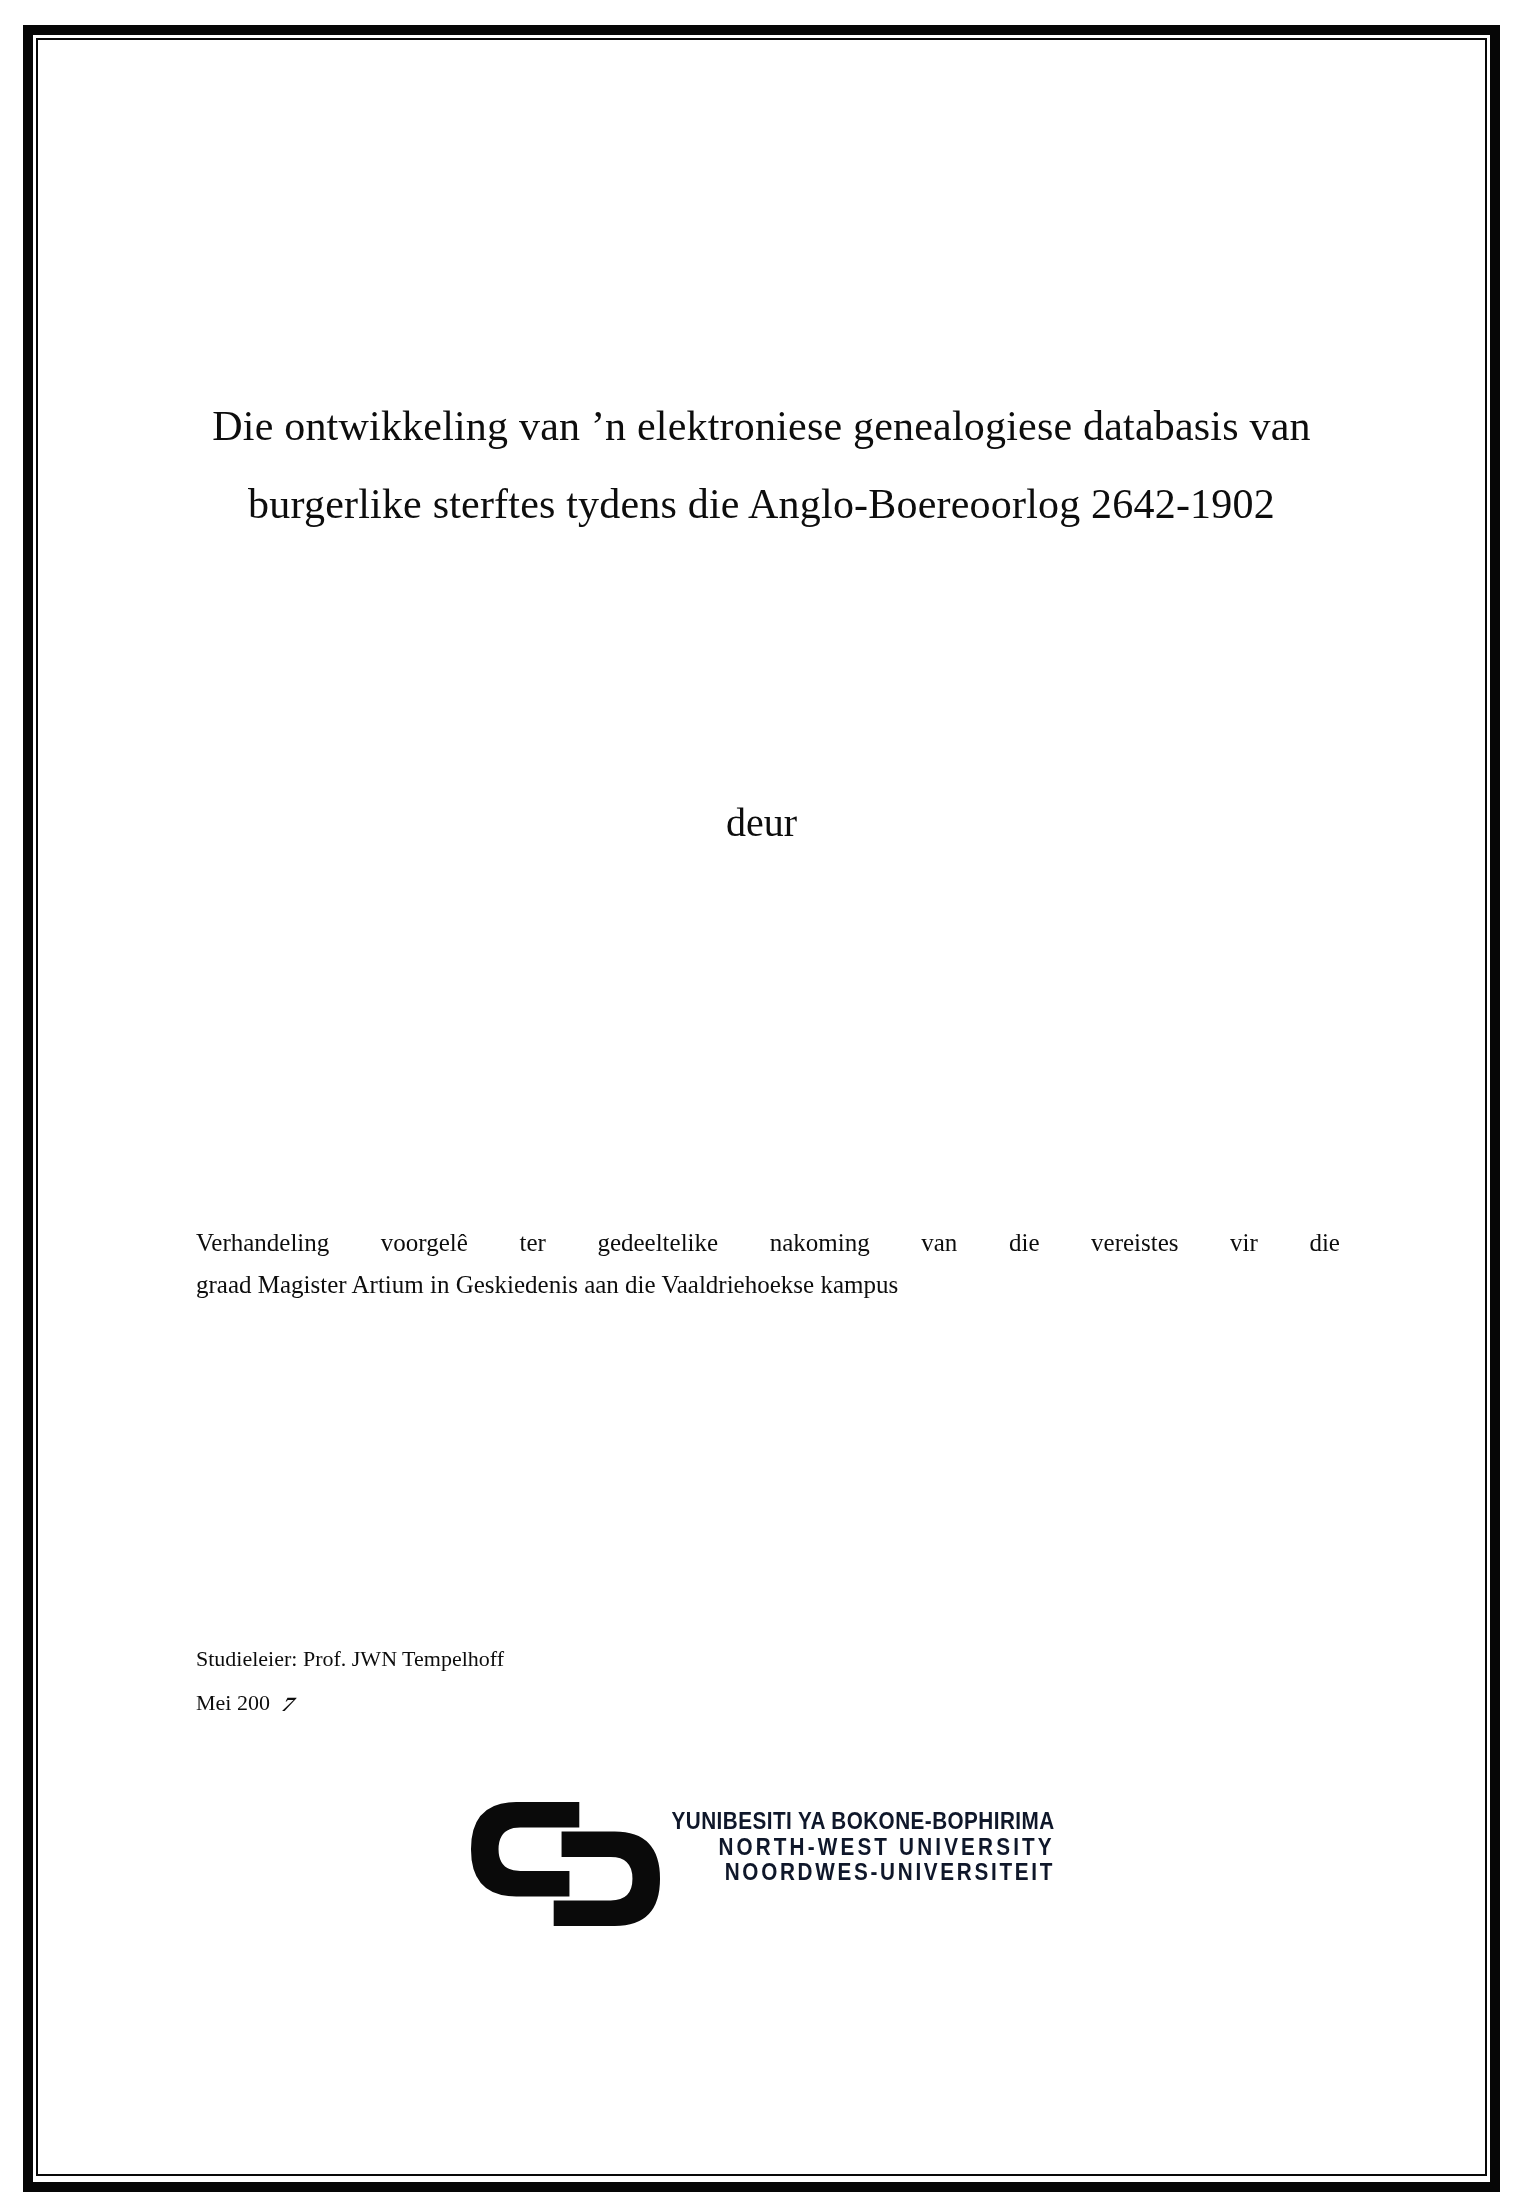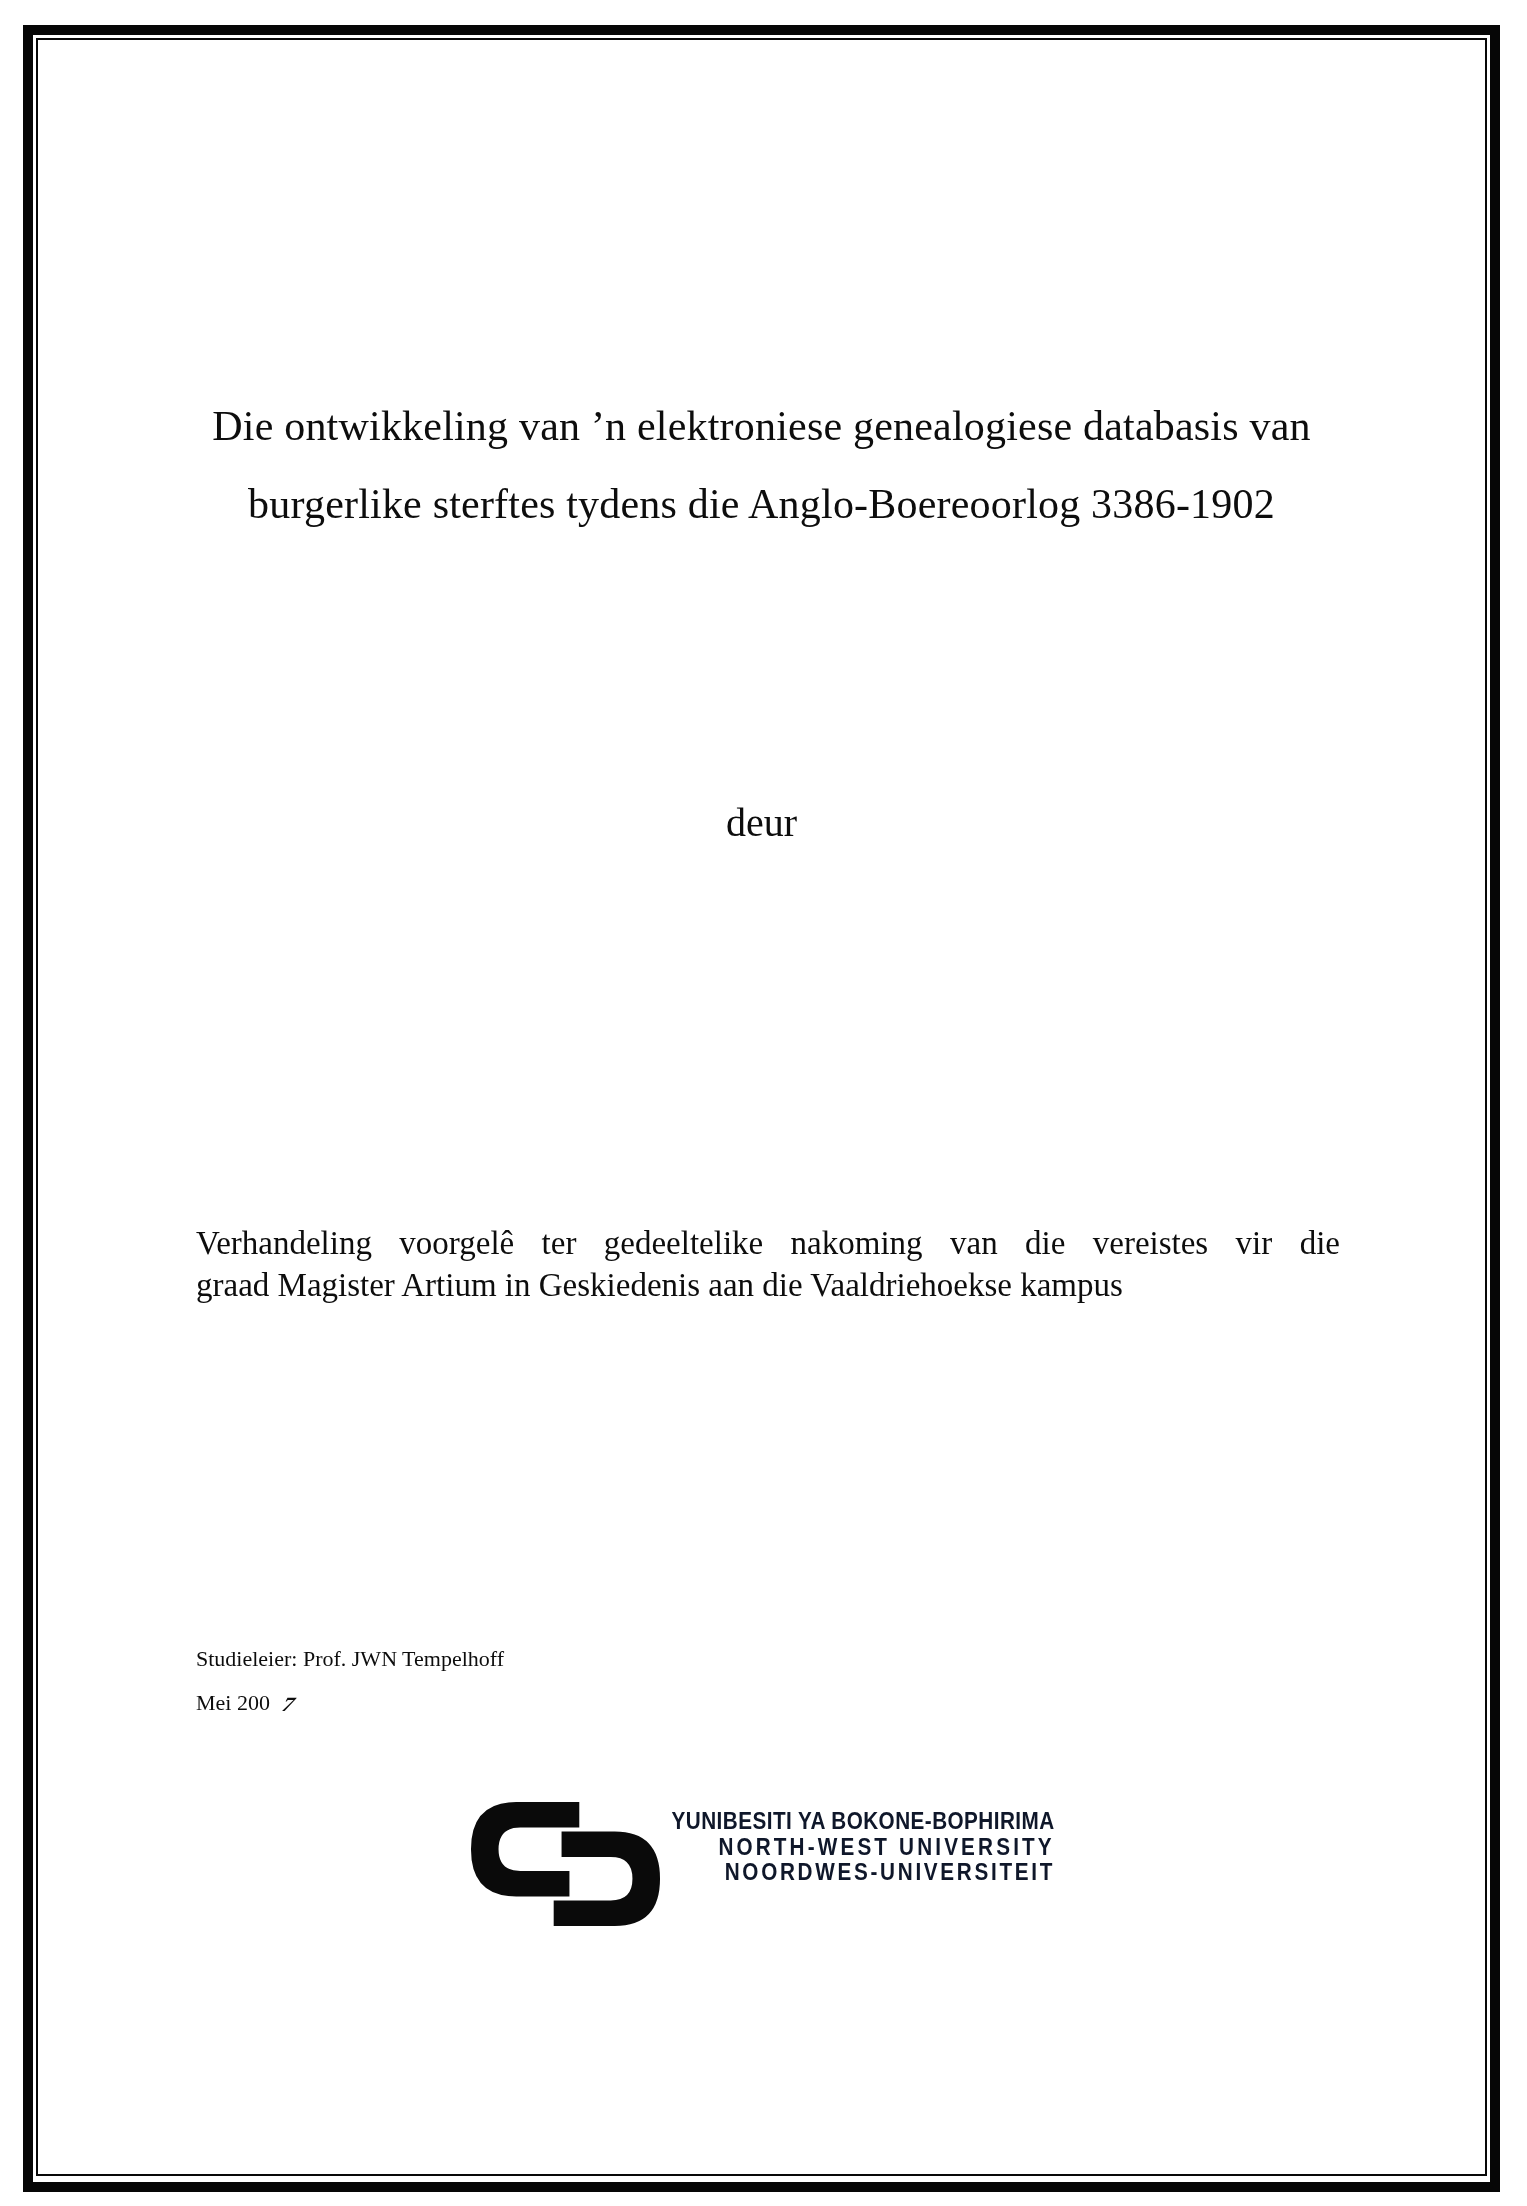--- a/index.html
+++ b/index.html
@@ -51,21 +51,21 @@
     position: absolute;
     top: 920px; left: 0; right: 0;
     text-align: center;
     font-size: 38px;
     line-height: 44px;
   }
   .statement {
     position: absolute;
     top: 1182px; left: 158px;
     width: 1144px;
-    font-size: 33px;
+    font-size: 25px;
     line-height: 42px;
   }
   .statement-line.justified {
     text-align: justify;
     text-align-last: justify;
     white-space: nowrap;
     display: flex;
     justify-content: space-between;
   }
   .statement-line.justified span { display: inline-block; }
@@ -115,21 +115,21 @@
 </style>
 </head>
 <body>
 
 <div class="frame-outer">
   <div class="frame-inner">
     <div class="content">
 
       <div class="title">
         <div>Die ontwikkeling van ’n elektroniese genealogiese databasis van</div>
-        <div>burgerlike sterftes tydens die Anglo-Boereoorlog 3386-1902</div>
+        <div>burgerlike sterftes tydens die Anglo-Boereoorlog 2642-1902</div>
       </div>
 
       <div class="byline">deur</div>
 
 
       <div class="statement">
         <div class="statement-line justified" id="stmt-line1">
             <span>Verhandeling</span>
             <span>voorgelê</span>
             <span>ter</span>

